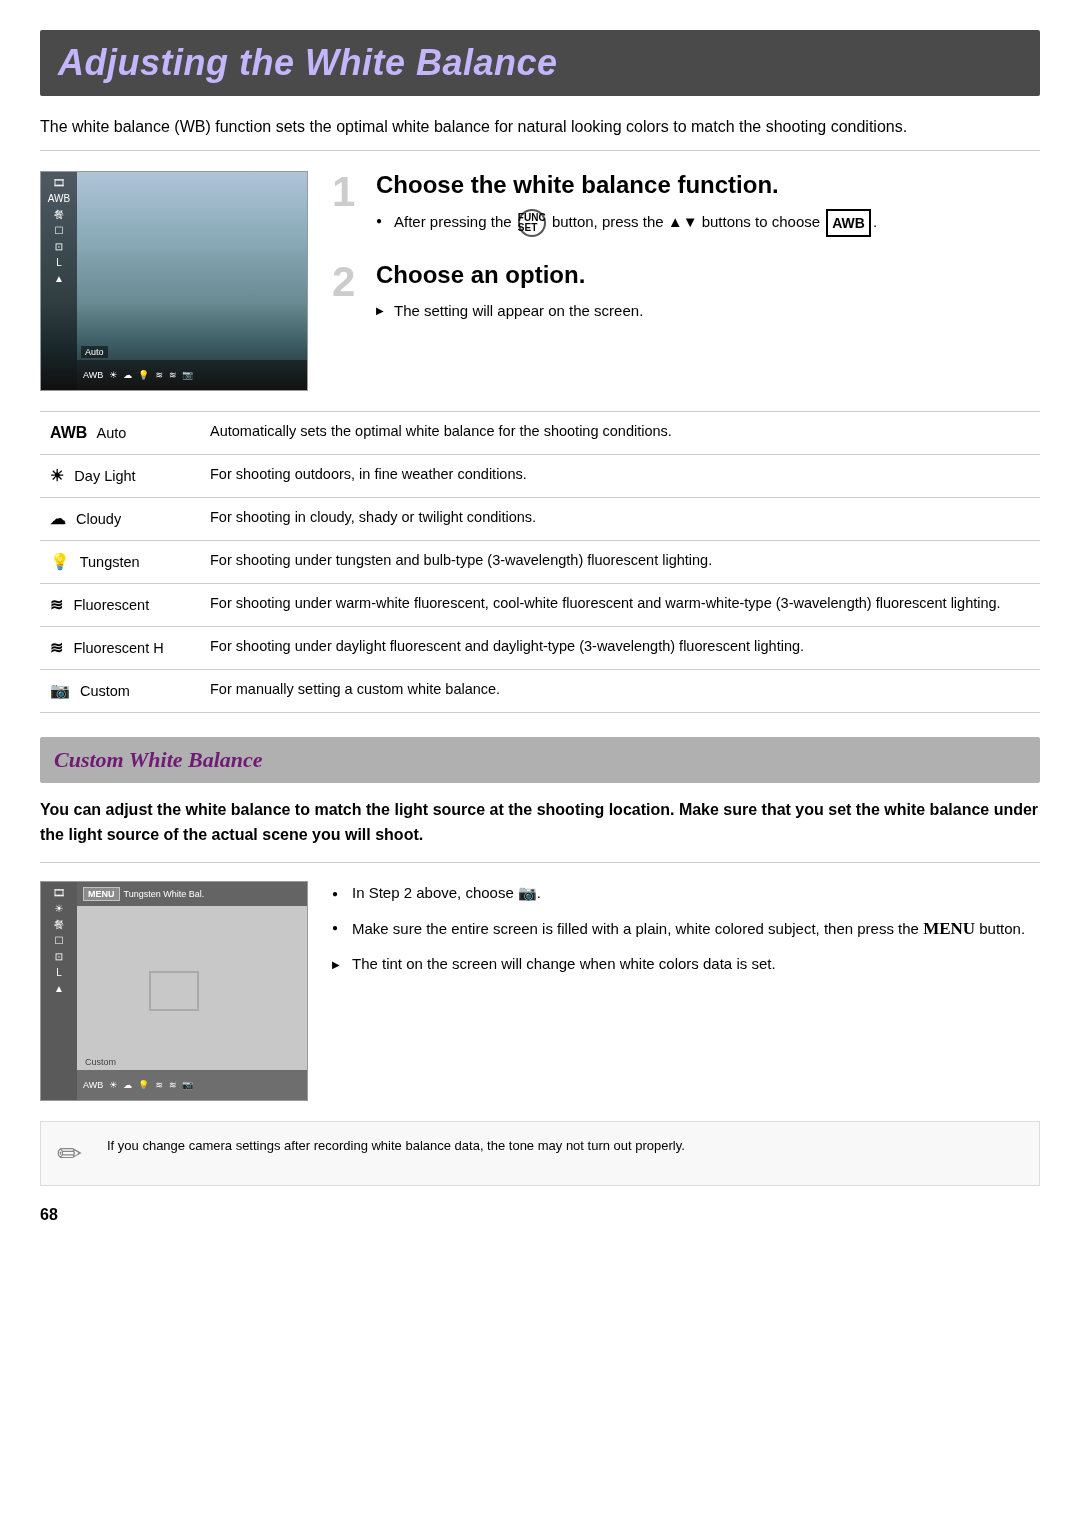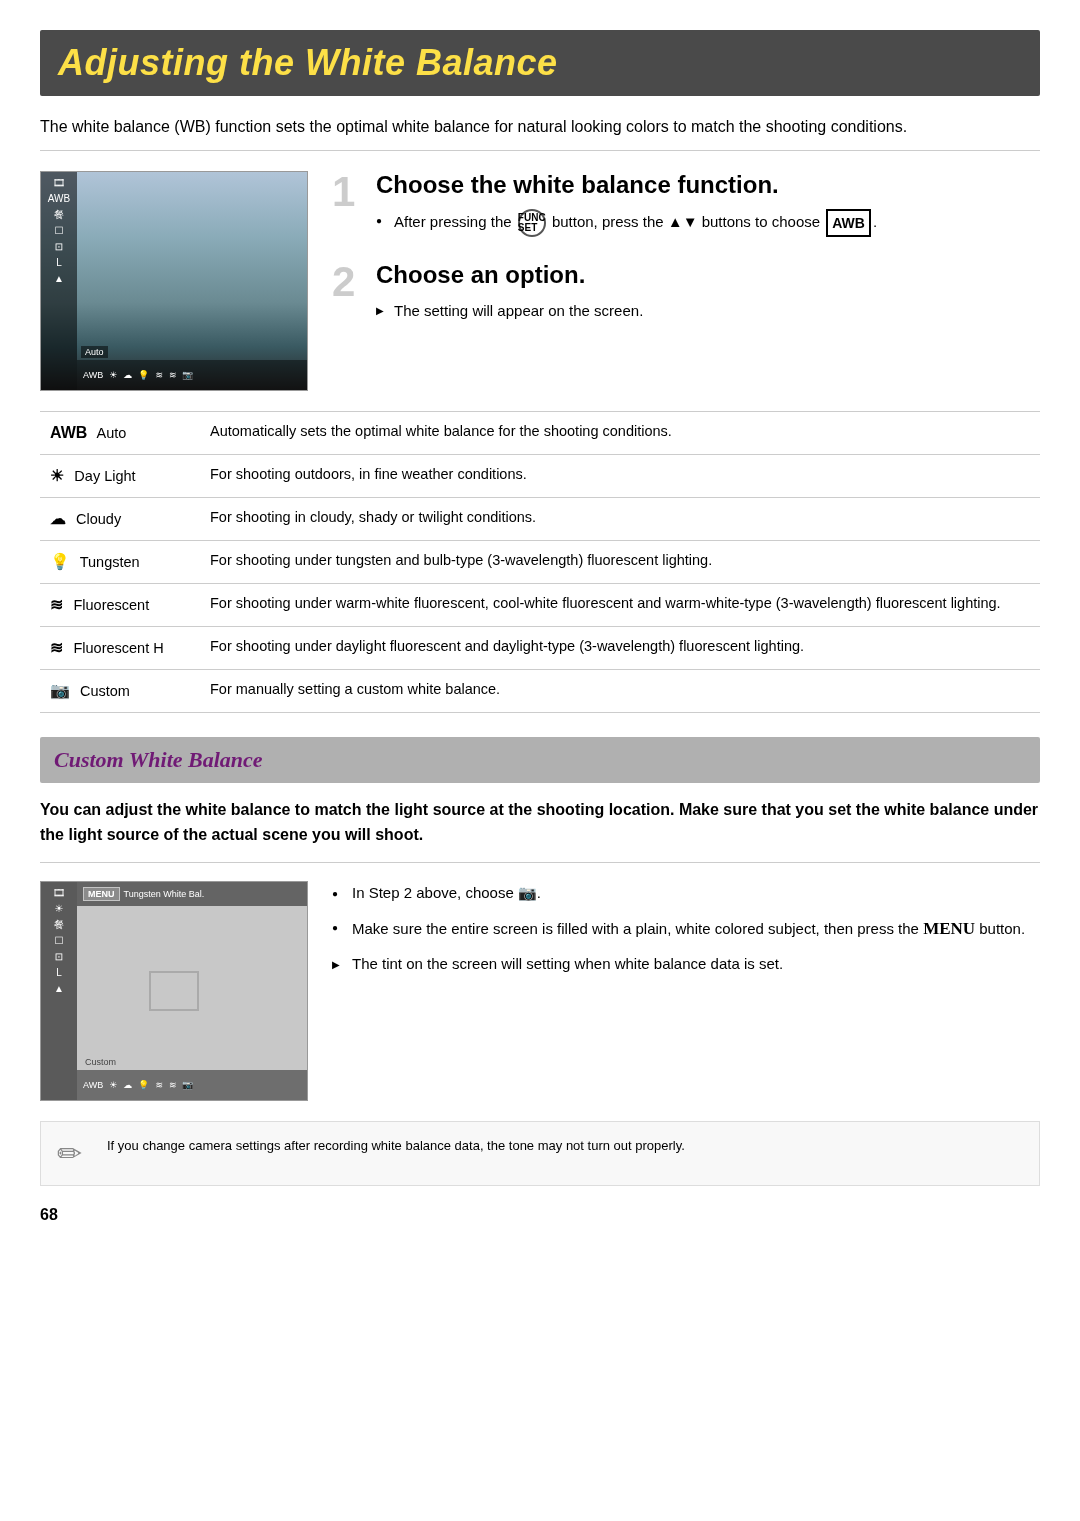--- a/index.html
+++ b/index.html
@@ -14,21 +14,21 @@
     }
 
     
     .title-bar {
       background: #4a4a4a;
       padding: 12px 18px;
       margin-bottom: 18px;
       border-radius: 2px;
     }
     .title-bar h1 {
-      color: #fde047;
+      color: #c4b5fd;
       font-size: 36px;
       font-weight: bold;
       font-style: italic;
       letter-spacing: 0.5px;
     }
 
     .intro-text {
       font-size: 16px;
       line-height: 1.6;
       margin-bottom: 20px;
@@ -509,21 +509,21 @@
         <span>≋</span>
         <span>📷</span>
       </div>
     </div>
   </div>
 
   <div class="cwb-instructions">
     <ul>
       <li>In Step 2 above, choose <span>📷</span>.</li>
       <li>Make sure the entire screen is filled with a plain, white colored subject, then press the <span class="menu-keyword">MENU</span> button.</li>
-      <li class="arrow">The tint on the screen will setting when white balance data is set.</li>
+      <li class="arrow">The tint on the screen will change when white colors data is set.</li>
     </ul>
   </div>
 
 </div>
 
 <div class="note-box">
   <div class="note-icon">✏</div>
   <div class="note-text">If you change camera settings after recording white balance data, the tone may not turn out properly.</div>
 </div>
 

